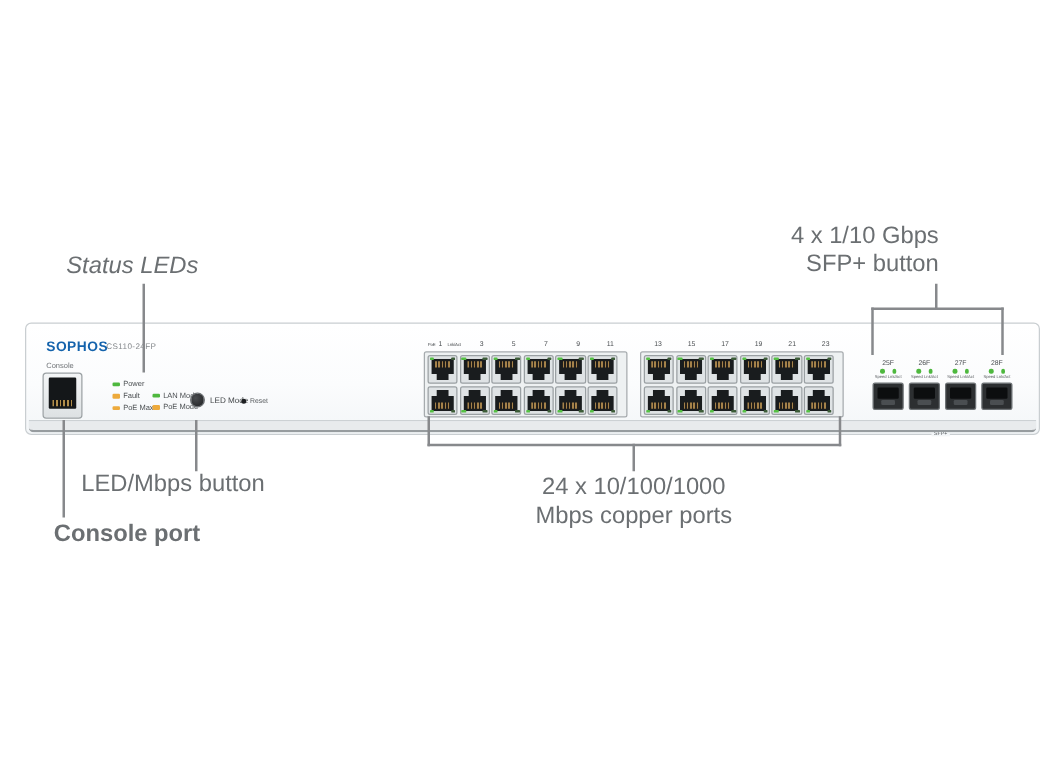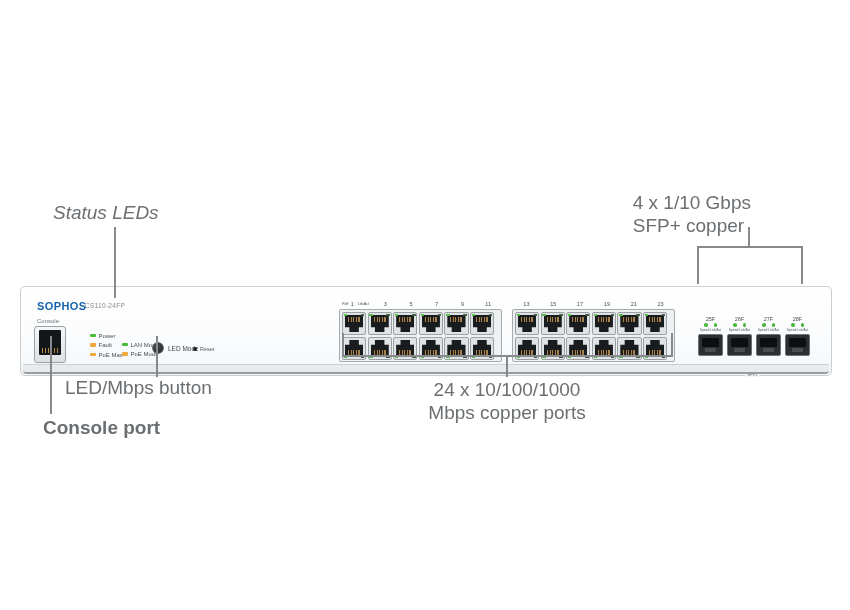--- a/index.html
+++ b/index.html
@@ -2,41 +2,41 @@
 <html><head>
 <meta charset="utf-8">
 <style>
   html,body{margin:0;padding:0;background:#ffffff;}
   .canvas{position:relative;width:850px;height:610px;background:#ffffff;overflow:hidden;
           font-family:"Liberation Sans", sans-serif;}
 
   
   .callout{position:absolute;color:#6b6f72;font-size:19px;line-height:23px;z-index:6;white-space:nowrap;}
   .lbl-status{left:53px;top:201px;font-style:italic;}
-  .lbl-sfp{right:99px;top:191px;}
+  .lbl-sfp{right:99px;top:177px;text-align:right;}
   .lbl-copper{left:380px;top:378px;width:254px;text-align:center;}
   .lbl-ledmode{left:65px;top:376px;}
   .lbl-console{left:43px;top:416px;font-weight:bold;}
   .cline{position:absolute;background:#87898c;z-index:5;}
   .ln-status{left:114px;top:227px;width:2px;height:71px;}
   .ln-sfp-stub{left:748px;top:227px;width:2px;height:21px;}
   .ln-sfp-h{left:697px;top:246px;width:106px;height:2px;}
   .ln-sfp-l{left:697px;top:246px;width:2px;height:38px;}
   .ln-sfp-r{left:801px;top:246px;width:2px;height:38px;}
   .ln-cop-l{left:342px;top:333px;width:2px;height:24px;}
   .ln-cop-r{left:671px;top:333px;width:2px;height:24px;}
   .ln-cop-h{left:342px;top:355px;width:331px;height:2px;}
   .ln-cop-stub{left:506px;top:355px;width:2px;height:22px;}
   .ln-ledmode{left:156px;top:336px;width:2px;height:41px;}
   .ln-console{left:50px;top:336px;width:2px;height:78px;}
 
   
   .switch{position:absolute;left:20px;top:258px;width:812px;height:90px;z-index:1;
           background:linear-gradient(#ffffff,#fbfcfd 55%,#f3f6f8);
-          border:1px solid #c9ced1;border-radius:5px;box-sizing:border-box;margin-top:28px;}
+          border:1px solid #c9ced1;border-radius:5px;box-sizing:border-box;}
   .base-strip{position:absolute;left:2px;right:2px;bottom:1px;height:7px;background:#e8ebed;
           border-top:1px solid #ccd1d4;border-bottom:2px solid #979c9f;border-radius:0 0 4px 4px;}
   .brand{position:absolute;left:16px;top:13px;font-size:11px;font-weight:bold;letter-spacing:.4px;color:#1463ac;}
   .model{position:absolute;left:64px;top:15px;font-size:6.5px;letter-spacing:.3px;color:#85898c;}
 
   
   .console-label{position:absolute;left:10px;top:31px;width:34px;text-align:center;font-size:6px;color:#6f7376;}
   .console-jack{position:absolute;left:13px;top:39px;width:30px;height:35px;
           background:linear-gradient(#f4f6f7,#dde1e3);border:1px solid #9aa0a3;border-radius:3px;}
   .console-jack::before{content:"";position:absolute;left:4px;right:4px;top:3px;bottom:7px;background:#141719;border-radius:1px;}
@@ -98,21 +98,21 @@
            font-size:6px;color:#55595c;transform:scale(.7);}
 </style>
 </head>
 <body>
 
 <div class="canvas">
 
   <div class="callout lbl-status">Status LEDs</div>
   <div class="callout lbl-sfp">
     <div>4 x 1/10 Gbps</div>
-    <div>SFP+ copper</div>
+    <div>SFP+ button</div>
   </div>
   <div class="callout lbl-copper">
     <div>24 x 10/100/1000</div>
     <div>Mbps copper ports</div>
   </div>
   <div class="callout lbl-ledmode">LED/Mbps button</div>
   <div class="callout lbl-console">Console port</div>
 
   <div class="cline ln-status"></div>
   <div class="cline ln-sfp-stub"></div>

